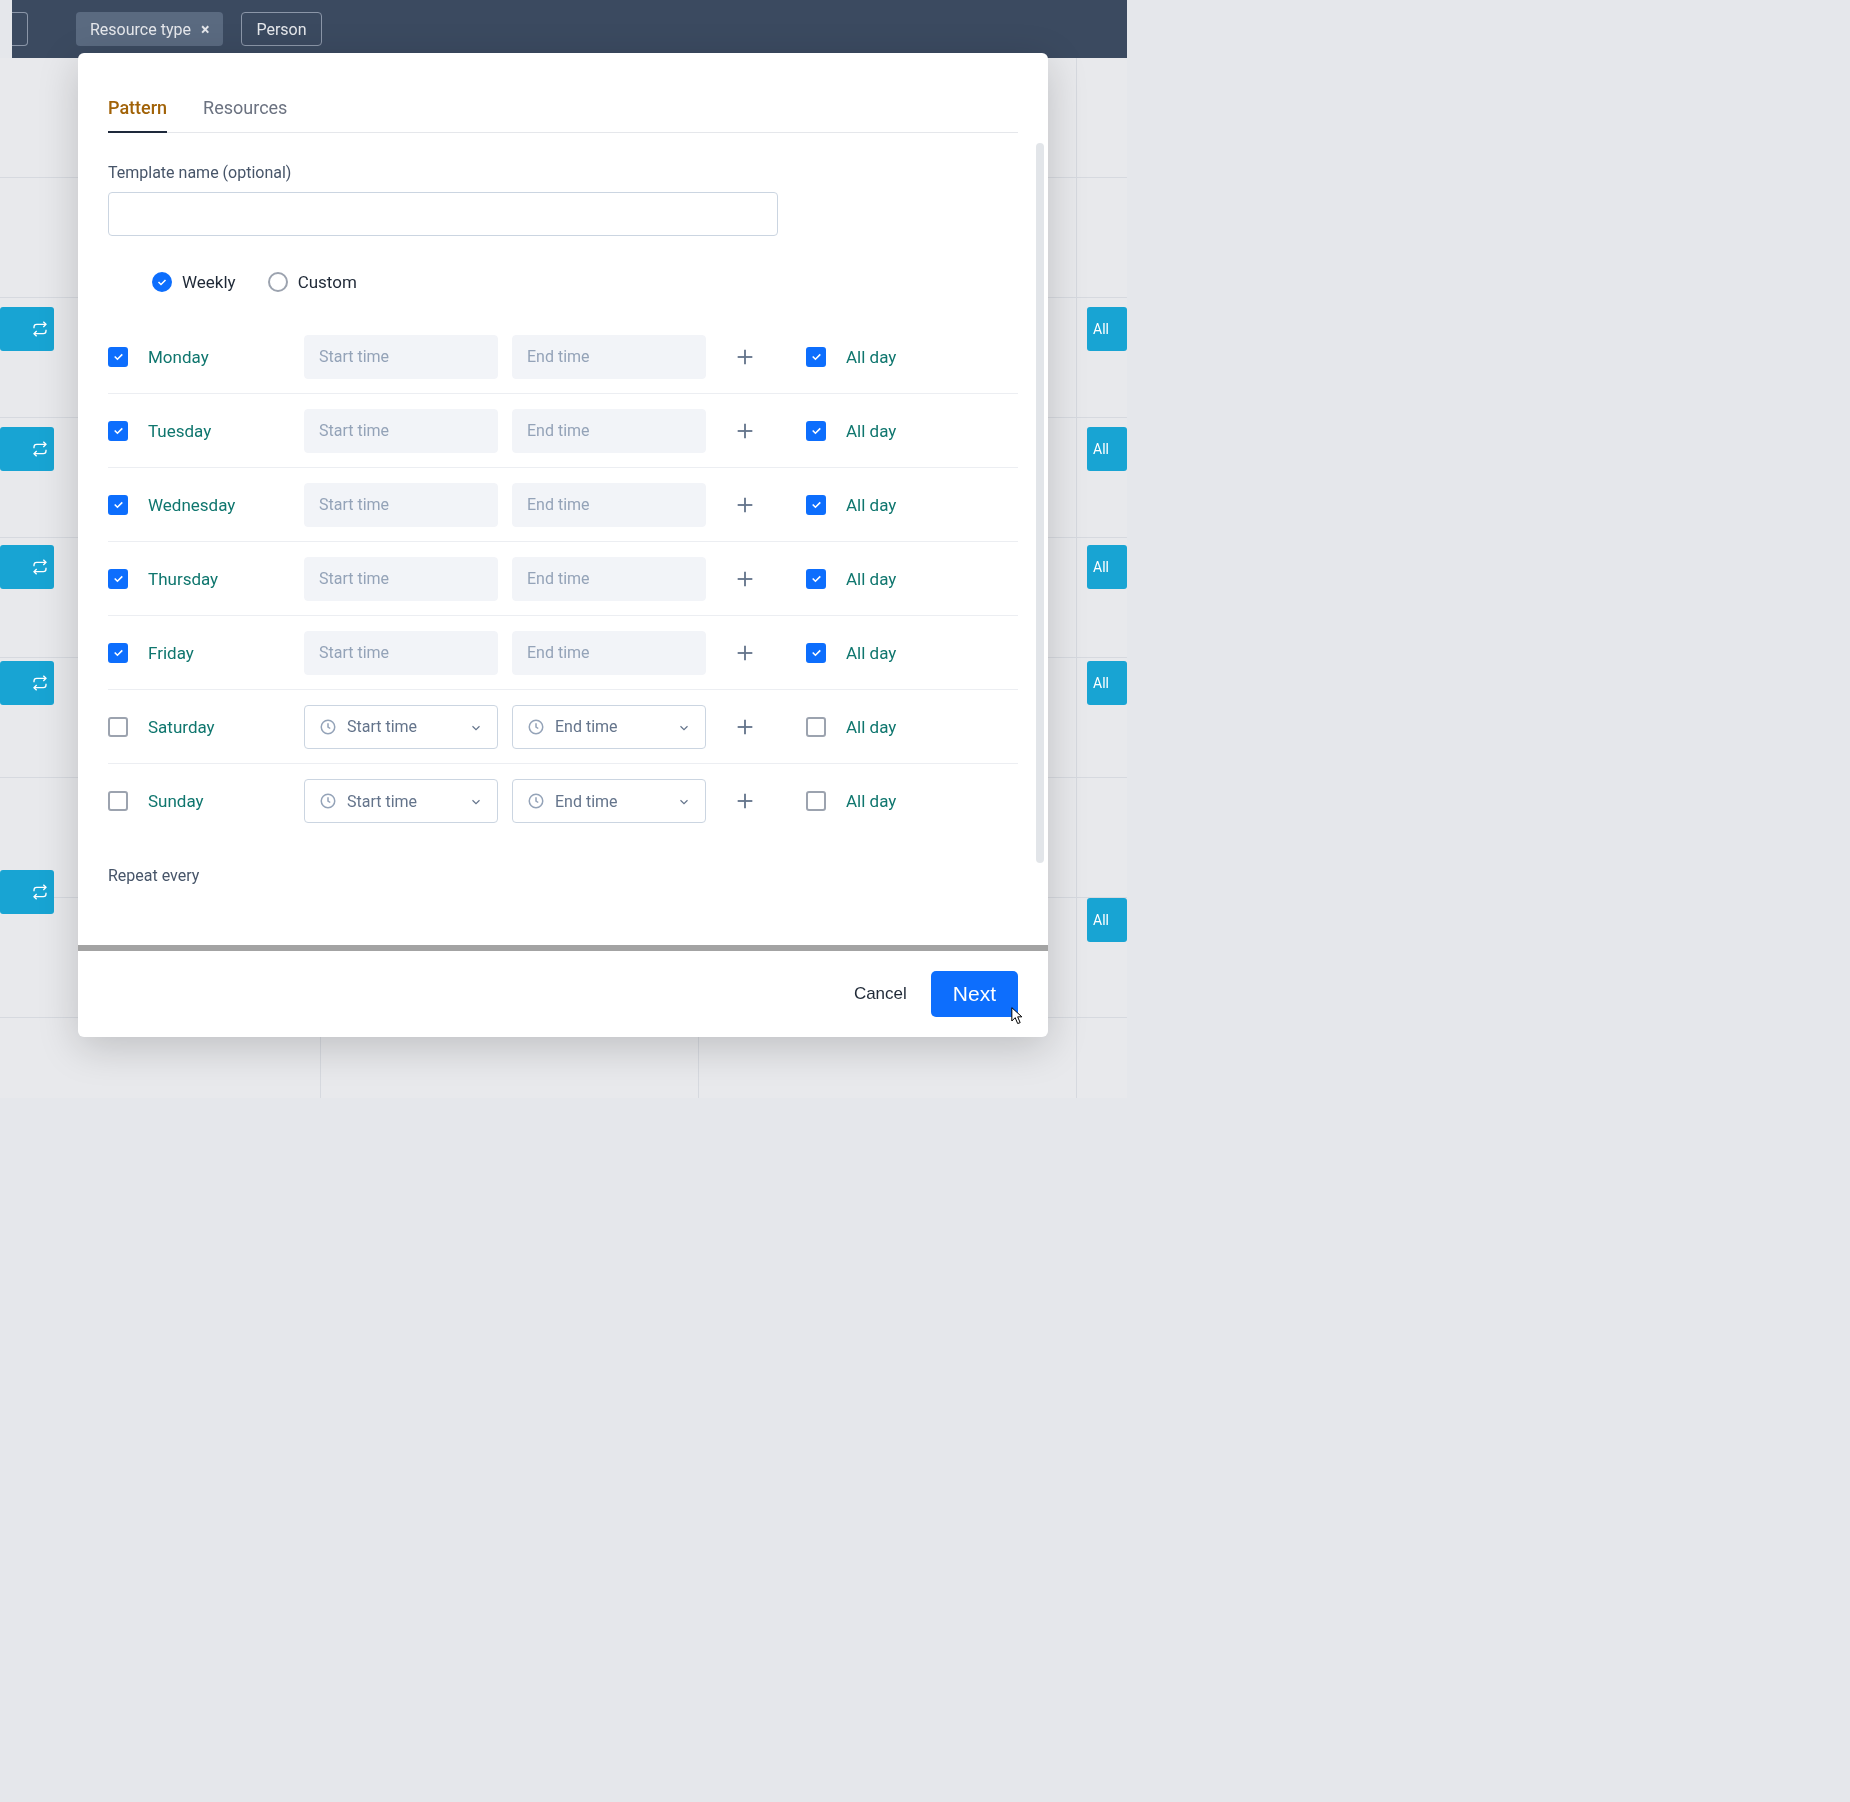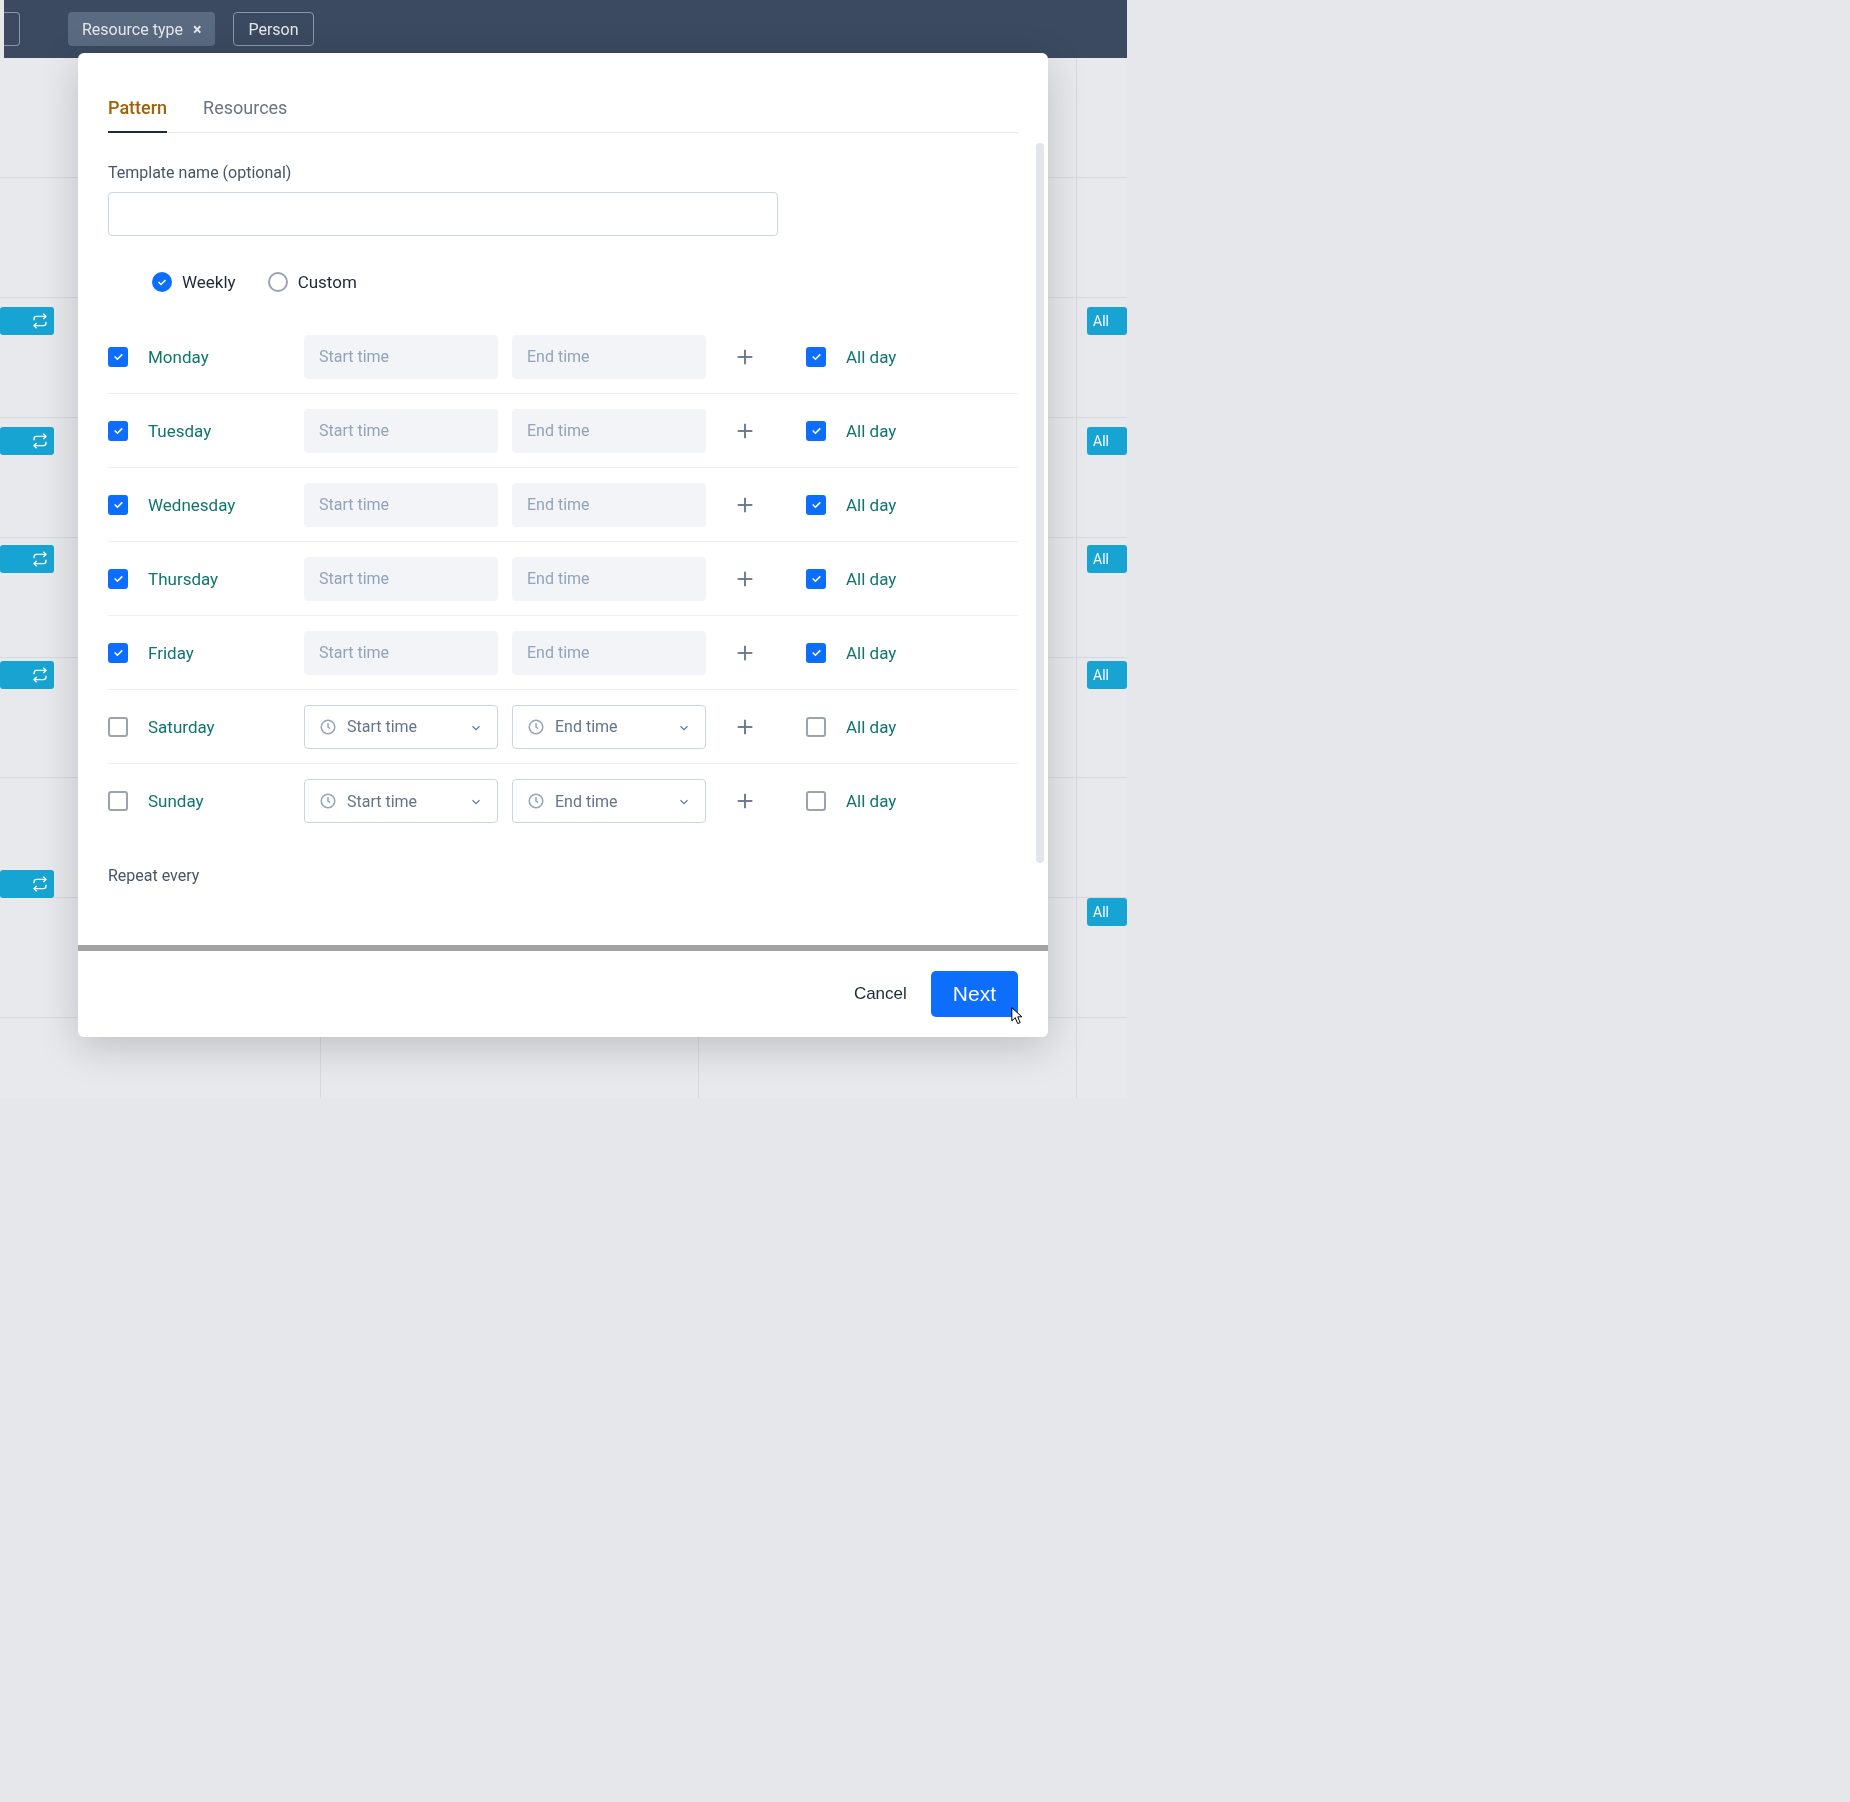--- a/index.html
+++ b/index.html
@@ -9,42 +9,42 @@
     background: #e5e7eb;
     width: 1127px;
     height: 1098px;
     overflow: hidden;
     position: relative;
     color: #1f2937;
   }
 
   
   .bg-top-bar {
-    position: absolute; top: 0; left: 4px; right: 0; height: 58px;
+    position: absolute; top: 0; left: 12px; right: 0; height: 58px;
     background: #3b4a60;
     display: flex; align-items: center; gap: 10px; padding-left: 0;
   }
   .bg-chip-outline, .bg-chip-filled {
     height: 34px; border-radius: 4px; display: flex; align-items: center;
     padding: 0 14px; font-size: 16px; color: #e5e7eb; white-space: nowrap;
   }
   .bg-chip-filled { background: #5a6a80; }
   .bg-chip-outline { border: 1px solid #8b96a8; background: transparent; margin-left: 8px; }
   .bg-chip-edge { border: 1px solid #8b96a8; border-left: none; border-radius: 0 4px 4px 0;
     height: 34px; width: 16px; margin-right: 38px; }
 
   .bg-grid {
     position: absolute; top: 58px; left: 0; right: 0; bottom: 0;
     background: #e8e9ec;
     overflow: hidden;
   }
   .bg-row { position: absolute; left: 0; right: 0; height: 120px; border-bottom: 1px solid #d6d9df; }
   .bg-vline { position: absolute; top: 0; bottom: 0; width: 1px; background: #d6d9df; }
   .bg-pill-l, .bg-pill-r {
-    position: absolute; height: 28px; background: #18a4d3; color: #fff;
+    position: absolute; height: 44px; background: #18a4d3; color: #fff;
     font-size: 14px; display: flex; align-items: center; border-radius: 3px;
   }
   .bg-pill-l { left: 0; width: 54px; justify-content: flex-end; padding-right: 6px; }
   .bg-pill-r { right: 0; width: 40px; justify-content: flex-start; padding-left: 6px; }
   .repeat-icon { width: 16px; height: 16px; }
   .repeat-icon svg { width: 16px; height: 16px; stroke: #fff; fill: none; stroke-width: 2; }
 
   
   .modal {
     position: absolute; left: 78px; top: 53px; width: 970px; height: 984px;

